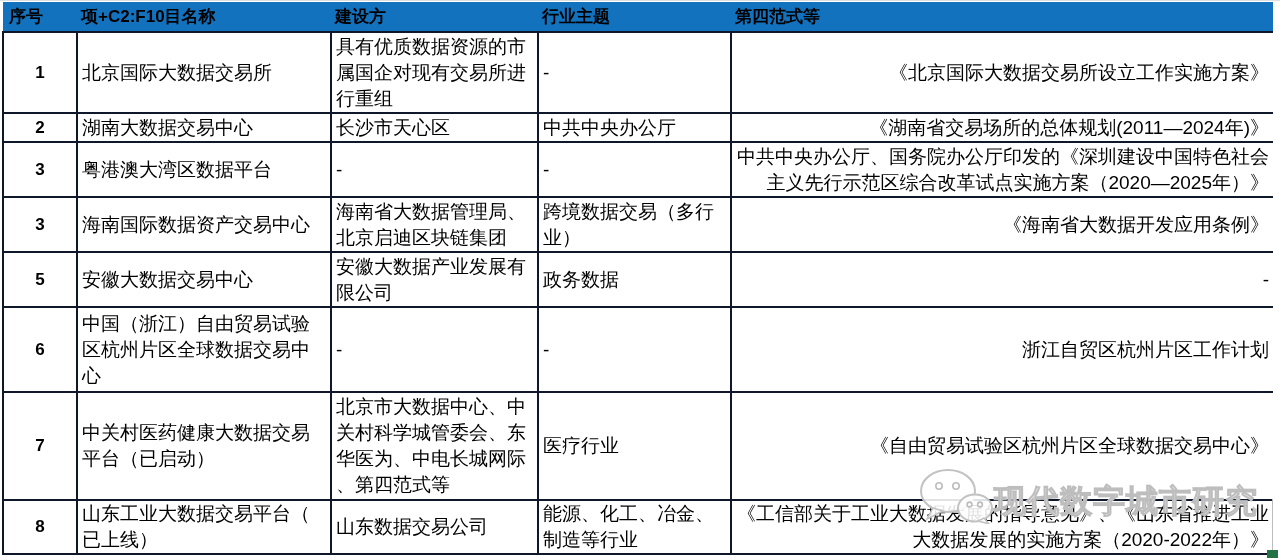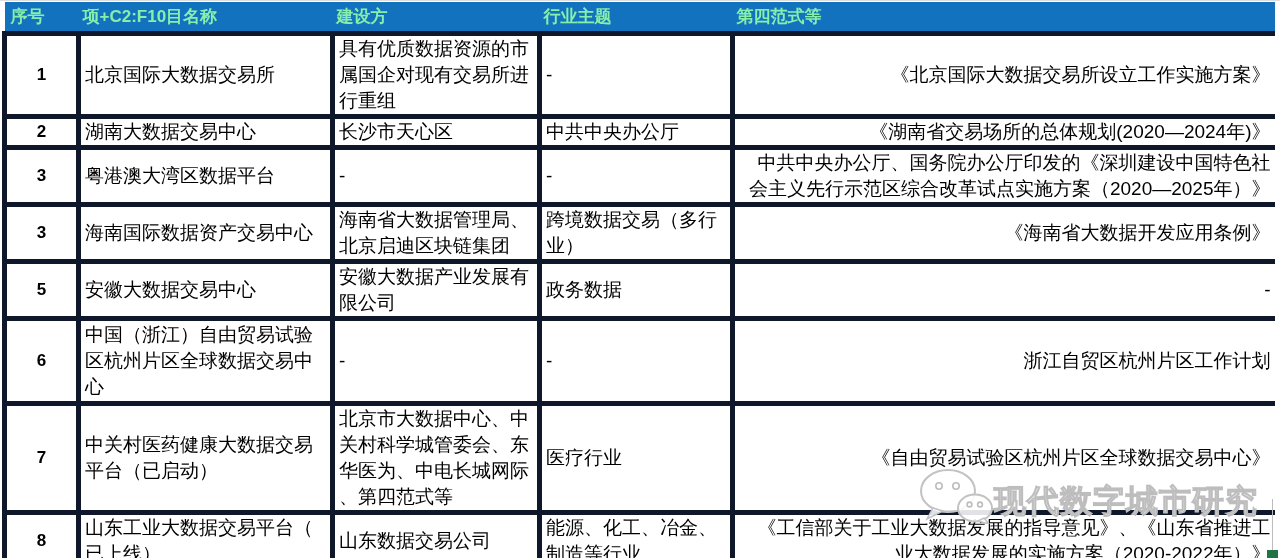--- a/index.html
+++ b/index.html
@@ -9,27 +9,27 @@
   }
   .stage{position:relative;width:1280px;height:558px;background:#fff;}
   
   .stage::before{content:"";position:absolute;left:0;top:0;width:100%;height:1px;background:#dedede;}
 
   table.grid{
     position:absolute;left:2px;top:2px;width:1270px;
     border-collapse:collapse;table-layout:fixed;
   }
   th{
-    background:#1272BE;color:#86efac;font-weight:bold;font-size:17px;
+    background:#1272BE;color:#000000;font-weight:bold;font-size:17px;
     text-align:left;padding:0 4px;height:29px;border:none;
     white-space:nowrap;overflow:hidden;
   }
   th.first{padding-left:6px;}
   td{
-    border:5px solid #0f172a;background:#fff;color:#000;
+    border:2px solid #0f172a;background:#fff;color:#000;
     font-size:19px;line-height:26px;padding:0 4px;
     vertical-align:middle;word-break:break-all;line-break:anywhere;
     overflow:hidden;
   }
   td.idx{text-align:center;font-weight:bold;font-size:17px;padding:0;}
   td.last{border-right:none;text-align:right;}
 
   
   .vseg{position:absolute;left:1272px;top:499px;width:1px;height:52px;background:#bcbcbc;}
   
@@ -75,21 +75,21 @@
           <td>北京国际大数据交易所</td>
           <td>具有优质数据资源的市属国企对现有交易所进行重组</td>
           <td>-</td>
           <td class="last">《北京国际大数据交易所设立工作实施方案》</td>
         </tr>
         <tr style="height: 29px;">
           <td class="idx">2</td>
           <td>湖南大数据交易中心</td>
           <td>长沙市天心区</td>
           <td>中共中央办公厅</td>
-          <td class="last">《湖南省交易场所的总体规划(2020—2024年)》</td>
+          <td class="last">《湖南省交易场所的总体规划(2011—2024年)》</td>
         </tr>
         <tr style="height: 55px;">
           <td class="idx">3</td>
           <td>粤港澳大湾区数据平台</td>
           <td>-</td>
           <td>-</td>
           <td class="last">中共中央办公厅、国务院办公厅印发的《深圳建设中国特色社会主义先行示范区综合改革试点实施方案（2020—2025年）》</td>
         </tr>
         <tr style="height: 55px;">
           <td class="idx">3</td>

